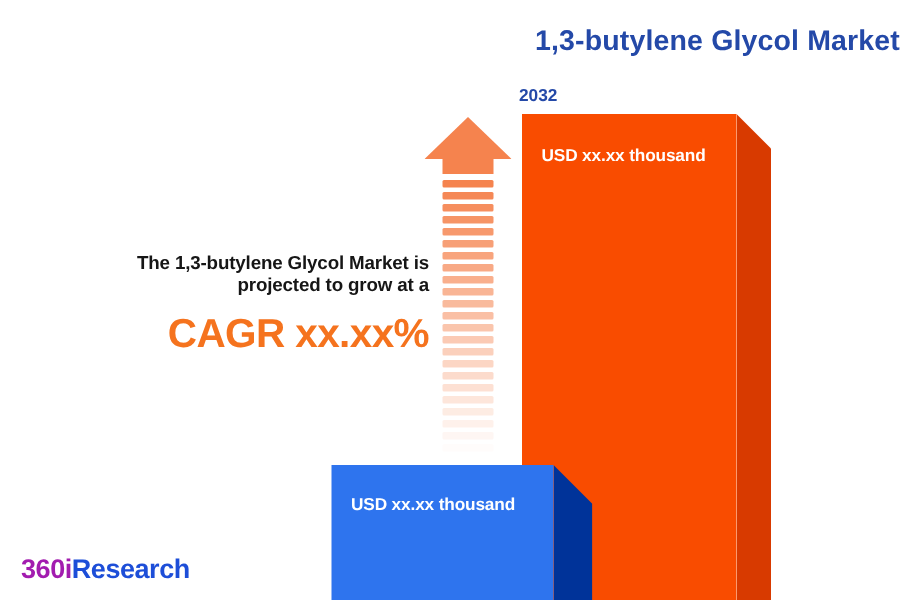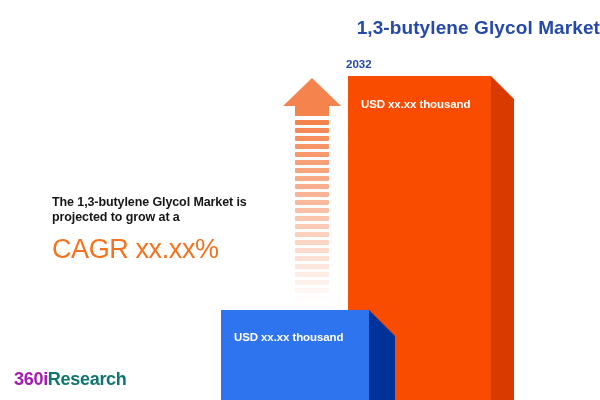--- a/index.html
+++ b/index.html
@@ -27,37 +27,36 @@
     text-align: right;
     font-size: 19px;
     font-weight: bold;
     color: #2449A8;
     letter-spacing: 0.1px;
   }
 
   
   #statement {
     position: absolute;
-    left: 52px;
+    left: 40px;
     top: 168px;
     width: 246px;
-    text-align: left;
-    margin-top: 27px;
+    text-align: right;
   }
   #statement-line {
     font-size: 12.5px;
     font-weight: bold;
     color: #161616;
     line-height: 15px;
     letter-spacing: -0.1px;
   }
   #cagr-line {
     margin-top: 9px;
     font-size: 27px;
-    font-weight: normal;
+    font-weight: bold;
     color: #F5731E;
     letter-spacing: -0.4px;
     white-space: nowrap;
   }
 
   
   #arrow {
     position: absolute;
     left: 283px;
     top: 78px;
@@ -176,21 +175,21 @@
   
   #logo {
     position: absolute;
     left: 14px;
     top: 369px;
     font-size: 18px;
     font-weight: bold;
     letter-spacing: -0.3px;
   }
   #logo-360i { color: #a21caf; }
-  #logo-research { color: #0f766e; }
+  #logo-research { color: #1d4ed8; }
 </style>
 </head>
 <body>
 
 <div id="canvas">
 
   <div id="page-title">1,3-butylene Glycol Market</div>
 
   <div id="statement">
     <div id="statement-line">

